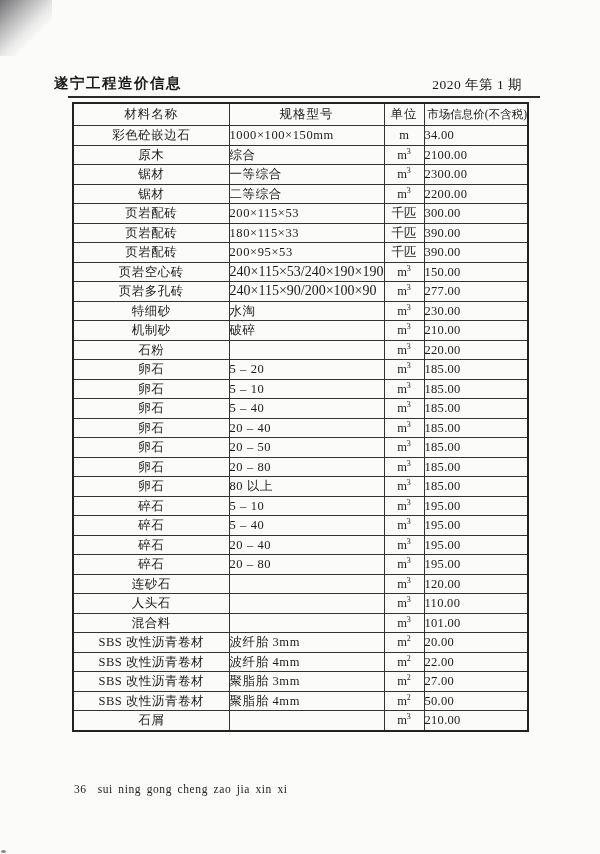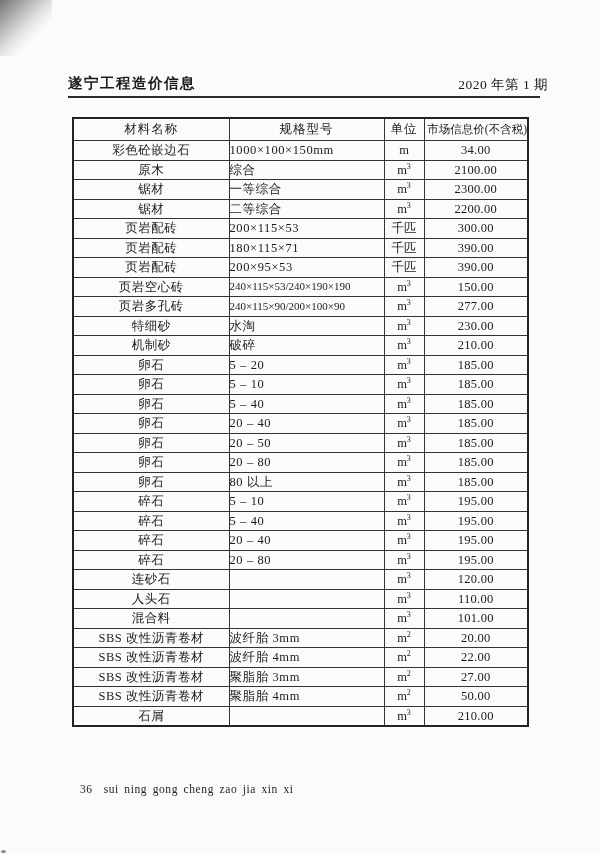--- a/index.html
+++ b/index.html
@@ -12,54 +12,54 @@
   }
   .page{position:relative;width:600px;height:854px;background:#fbfbf9;}
   
   .corner-artifact{
     position:absolute;left:0;top:0;width:52px;height:56px;
     background:linear-gradient(135deg,rgba(70,70,74,0.75) 0%,rgba(95,95,100,0.45) 28%,rgba(140,140,145,0.18) 52%,rgba(160,160,165,0) 68%);
     pointer-events:none;
   }
   .speck{position:absolute;left:1px;bottom:1px;width:5px;height:3px;background:rgba(40,40,40,.55);border-radius:50%;}
   .header-title{
-    position:absolute;left:68px;top:74px;
+    position:absolute;left:54px;top:74px;
     font-size:14.5px;font-weight:bold;letter-spacing:1.5px;
   }
   .header-issue{
-    position:absolute;right:52px;top:76px;
+    position:absolute;right:78px;top:76px;
     font-size:13.5px;letter-spacing:0.5px;
   }
   .header-rule{
     position:absolute;left:68px;top:96px;width:472px;height:2px;
     background:#2a2a2a;
   }
   table.price{
-    position:absolute;left:72px;top:117px;width:455px;
+    position:absolute;left:72px;top:102px;width:455px;
     border-collapse:collapse;table-layout:fixed;
     border:2px solid #222;
   }
   table.price th, table.price td{
     border:1px solid #333;
     padding:0 0 0 0;
     line-height:1;
     font-weight:normal;
     overflow:hidden;white-space:nowrap;
   }
   table.price thead th{height:21px;text-align:center;font-size:12.5px;letter-spacing:1px;}
   table.price thead th.col-price-h{font-size:11.5px;letter-spacing:0;text-align:right;}
   table.price tbody td{height:18.5px;font-size:12.5px;}
   td.cell-name{padding-left:6px;text-align:center;letter-spacing:0.5px;}
   td.cell-spec{padding-left:6px;text-align:left;letter-spacing:0.6px;}
-  td.cell-spec.small{font-size:11px;letter-spacing:0;}
+  td.cell-spec.small{font-size:14px;letter-spacing:0;}
   td.cell-unit{text-align:center;font-size:12px;}
   td.cell-unit sup{font-size:8px;line-height:0;}
-  td.cell-price{text-align:center;letter-spacing:0.3px;margin-left:20px;}
+  td.cell-price{text-align:left;letter-spacing:0.3px;margin-left:20px;}
   .footer-pinyin{
-    position:absolute;left:80px;top:783px;
+    position:absolute;left:74px;top:783px;
     font-size:11.5px;letter-spacing:0.6px;word-spacing:2px;
     white-space:pre;color:#242424;
   }
 </style>
 </head>
 <body>
 
 <div class="page">
   <div class="corner-artifact"></div>
   <div class="speck"></div>
@@ -109,21 +109,21 @@
           <td class="cell-price">2200.00</td>
         </tr>
         <tr>
           <td class="cell-name">页岩配砖</td>
           <td class="cell-spec">200×115×53</td>
           <td class="cell-unit">千匹</td>
           <td class="cell-price">300.00</td>
         </tr>
         <tr>
           <td class="cell-name">页岩配砖</td>
-          <td class="cell-spec">180×115×71</td>
+          <td class="cell-spec">180×115×33</td>
           <td class="cell-unit">千匹</td>
           <td class="cell-price">390.00</td>
         </tr>
         <tr>
           <td class="cell-name">页岩配砖</td>
           <td class="cell-spec">200×95×53</td>
           <td class="cell-unit">千匹</td>
           <td class="cell-price">390.00</td>
         </tr>
         <tr>
@@ -144,20 +144,26 @@
           <td class="cell-unit">m<sup>3</sup></td>
           <td class="cell-price">230.00</td>
         </tr>
         <tr>
           <td class="cell-name">机制砂</td>
           <td class="cell-spec">破碎</td>
           <td class="cell-unit">m<sup>3</sup></td>
           <td class="cell-price">210.00</td>
         </tr>
         <tr>
+          <td class="cell-name">石粉</td>
+          <td class="cell-spec"></td>
+          <td class="cell-unit">m<sup>3</sup></td>
+          <td class="cell-price">220.00</td>
+        </tr>
+        <tr>
           <td class="cell-name">卵石</td>
           <td class="cell-spec">5 – 20</td>
           <td class="cell-unit">m<sup>3</sup></td>
           <td class="cell-price">185.00</td>
         </tr>
         <tr>
           <td class="cell-name">卵石</td>
           <td class="cell-spec">5 – 10</td>
           <td class="cell-unit">m<sup>3</sup></td>
           <td class="cell-price">185.00</td>

